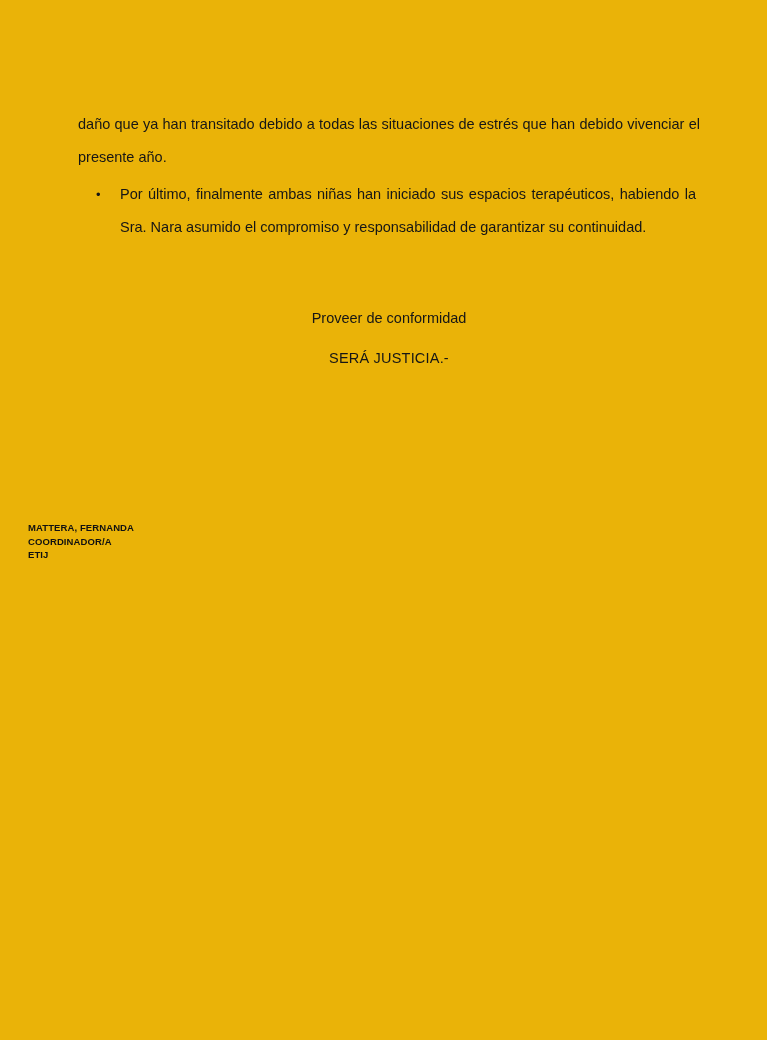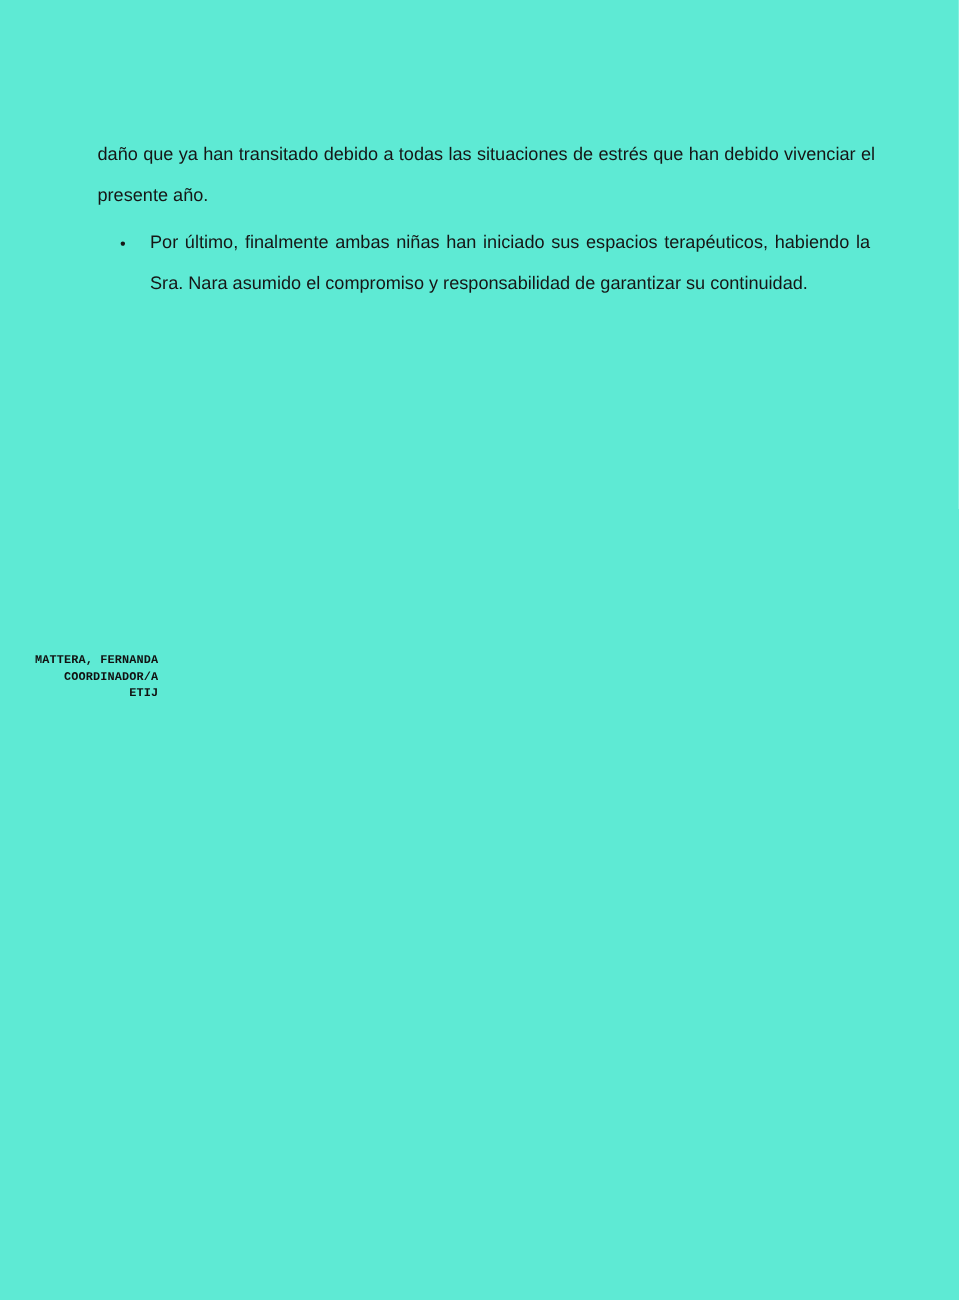--- a/index.html
+++ b/index.html
@@ -11,21 +11,21 @@
     width: 767px;
     height: 1040px;
     position: relative;
     font-family: "Liberation Sans", sans-serif;
     color: #1a1a1a;
     overflow: hidden;
   }
   .page {
     position: absolute;
     inset: 0;
-    background: #5eead4;
+    background: #eab308;
   }
   .body-text {
     position: absolute;
     left: 78px;
     top: 108px;
     width: 622px;
   }
   .para {
     font-size: 14.5px;
     line-height: 33px;
@@ -67,43 +67,46 @@
     line-height: 40px;
     color: #161616;
   }
   .closing-line.second {
     letter-spacing: 0.2px;
   }
   .signature-block {
     position: absolute;
     left: 28px;
     top: 521px;
-    font-family: Liberation Mono, monospace;
+    font-family: Liberation Sans, sans-serif;
     font-weight: bold;
     font-size: 9.5px;
     line-height: 13.5px;
     letter-spacing: 0.1px;
     color: #111111;
-    text-align: right;
   }
   .sig-line { display: block; }
 </style>
 </head>
 <body>
 
 <div class="page">
 
   <div class="body-text">
     <p class="para">daño que ya han transitado debido a todas las situaciones de estrés que han debido vivenciar el presente año.</p>
 
     <ul class="bullet-list">
       <li class="bullet-item">Por último, finalmente ambas niñas han iniciado sus espacios terapéuticos, habiendo la Sra. Nara asumido el compromiso y responsabilidad de garantizar su continuidad.</li>
     </ul>
   </div>
 
+  <div class="closing">
+    <div class="closing-line first">Proveer de conformidad</div>
+    <div class="closing-line second">SERÁ JUSTICIA.-</div>
+  </div>
 
   <div class="signature-block">
     <span class="sig-line">MATTERA, FERNANDA</span>
     <span class="sig-line">COORDINADOR/A</span>
     <span class="sig-line">ETIJ</span>
   </div>
 
 </div>
 
 </body></html>

